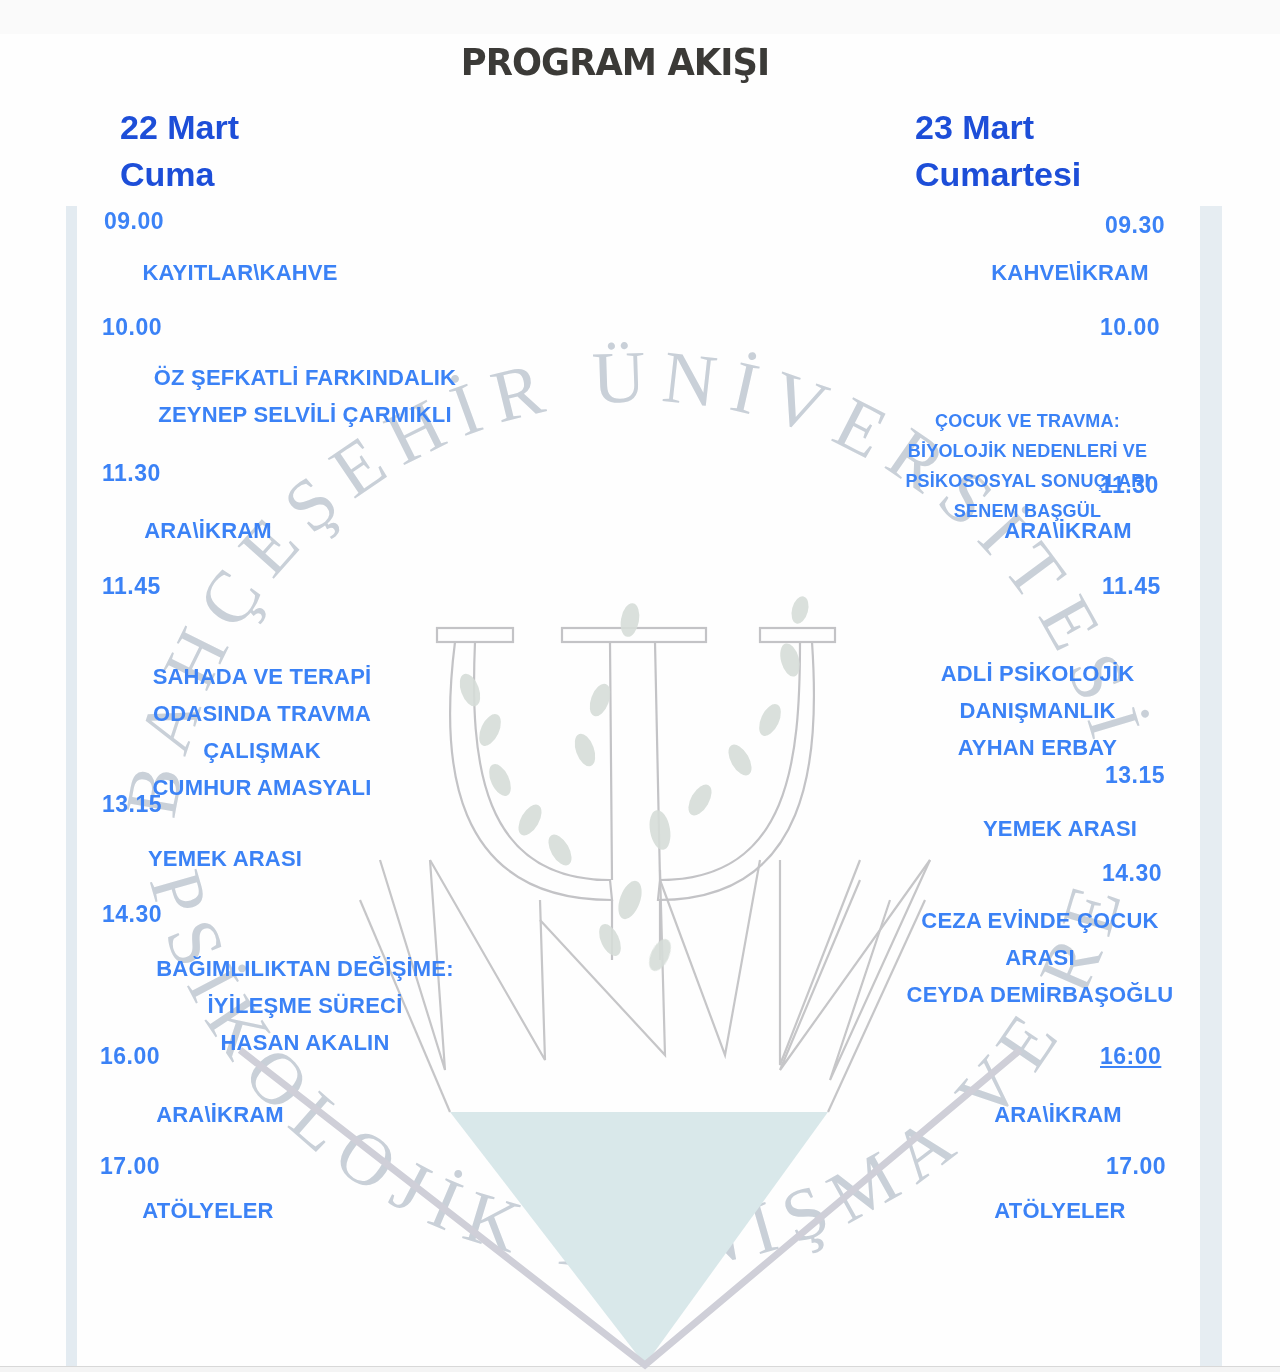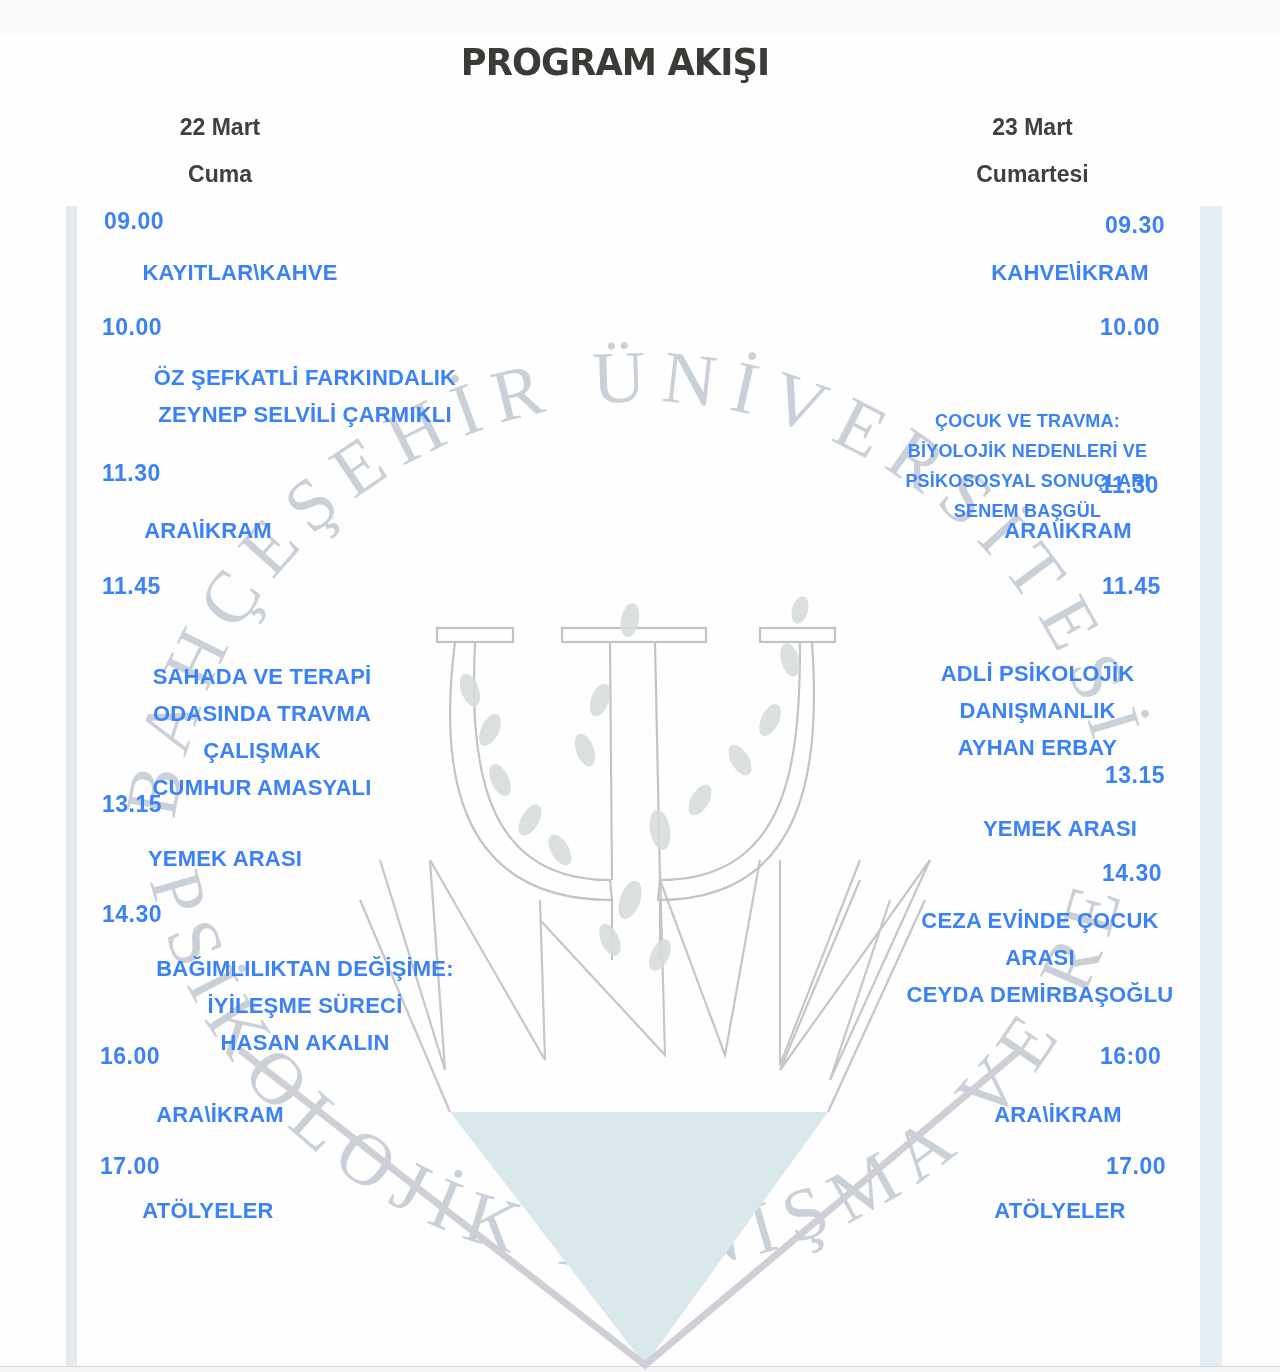--- a/index.html
+++ b/index.html
@@ -26,22 +26,22 @@
 
   .watermark { position: absolute; left: 0; top: 0; width: 1280px; height: 1372px; pointer-events: none; }
 
   .title {
     position: absolute; left: 0; width: 1230px; top: 40px;
     text-align: center; font-weight: 900; font-size: 38px; letter-spacing: -1px;
     color: #3b3a37; font-family: "DejaVu Sans", sans-serif;
     transform: scaleX(0.93);
   }
   .day-head {
-    position: absolute; text-align: center; font-weight: bold; font-size: 23px;
-    color: #404040; line-height: 47px;
+    position: absolute; font-weight: bold; font-size: 34px;
+    color: #1d4ed8; line-height: 47px;
   }
   .day-head.left { left: 120px; width: 200px; top: 104px; }
   .day-head.right { left: 915px; width: 235px; top: 104px; }
 
   .t {
     position: absolute; font-weight: bold; font-size: 23px; color: #3b82f6;
     letter-spacing: 0.5px; white-space: nowrap;
   }
   .ev {
     position: absolute; font-weight: bold; font-size: 22px; color: #3b82f6;
@@ -206,21 +206,21 @@
     <div>YEMEK ARASI</div>
   </div>
 
   <div class="t" style="left:1102px; top:860px;">14.30</div>
   <div class="ev" style="left:885px; width:310px; top:902px;">
     <div>CEZA EVİNDE ÇOCUK</div>
     <div>ARASI</div>
     <div>CEYDA DEMİRBAŞOĞLU</div>
   </div>
 
-  <div class="t" style="left:1100px; top:1043px;">16:00</div>
+  <div class="t" style="left:1100px; top:1043px;text-decoration:underline;">16:00</div>
   <div class="ev" style="left:968px; width:180px; top:1096px;">
     <div>ARA\İKRAM</div>
   </div>
 
   <div class="t" style="left:1106px; top:1153px;">17.00</div>
   <div class="ev" style="left:970px; width:180px; top:1192px;">
     <div>ATÖLYELER</div>
   </div>
 </div>
 

